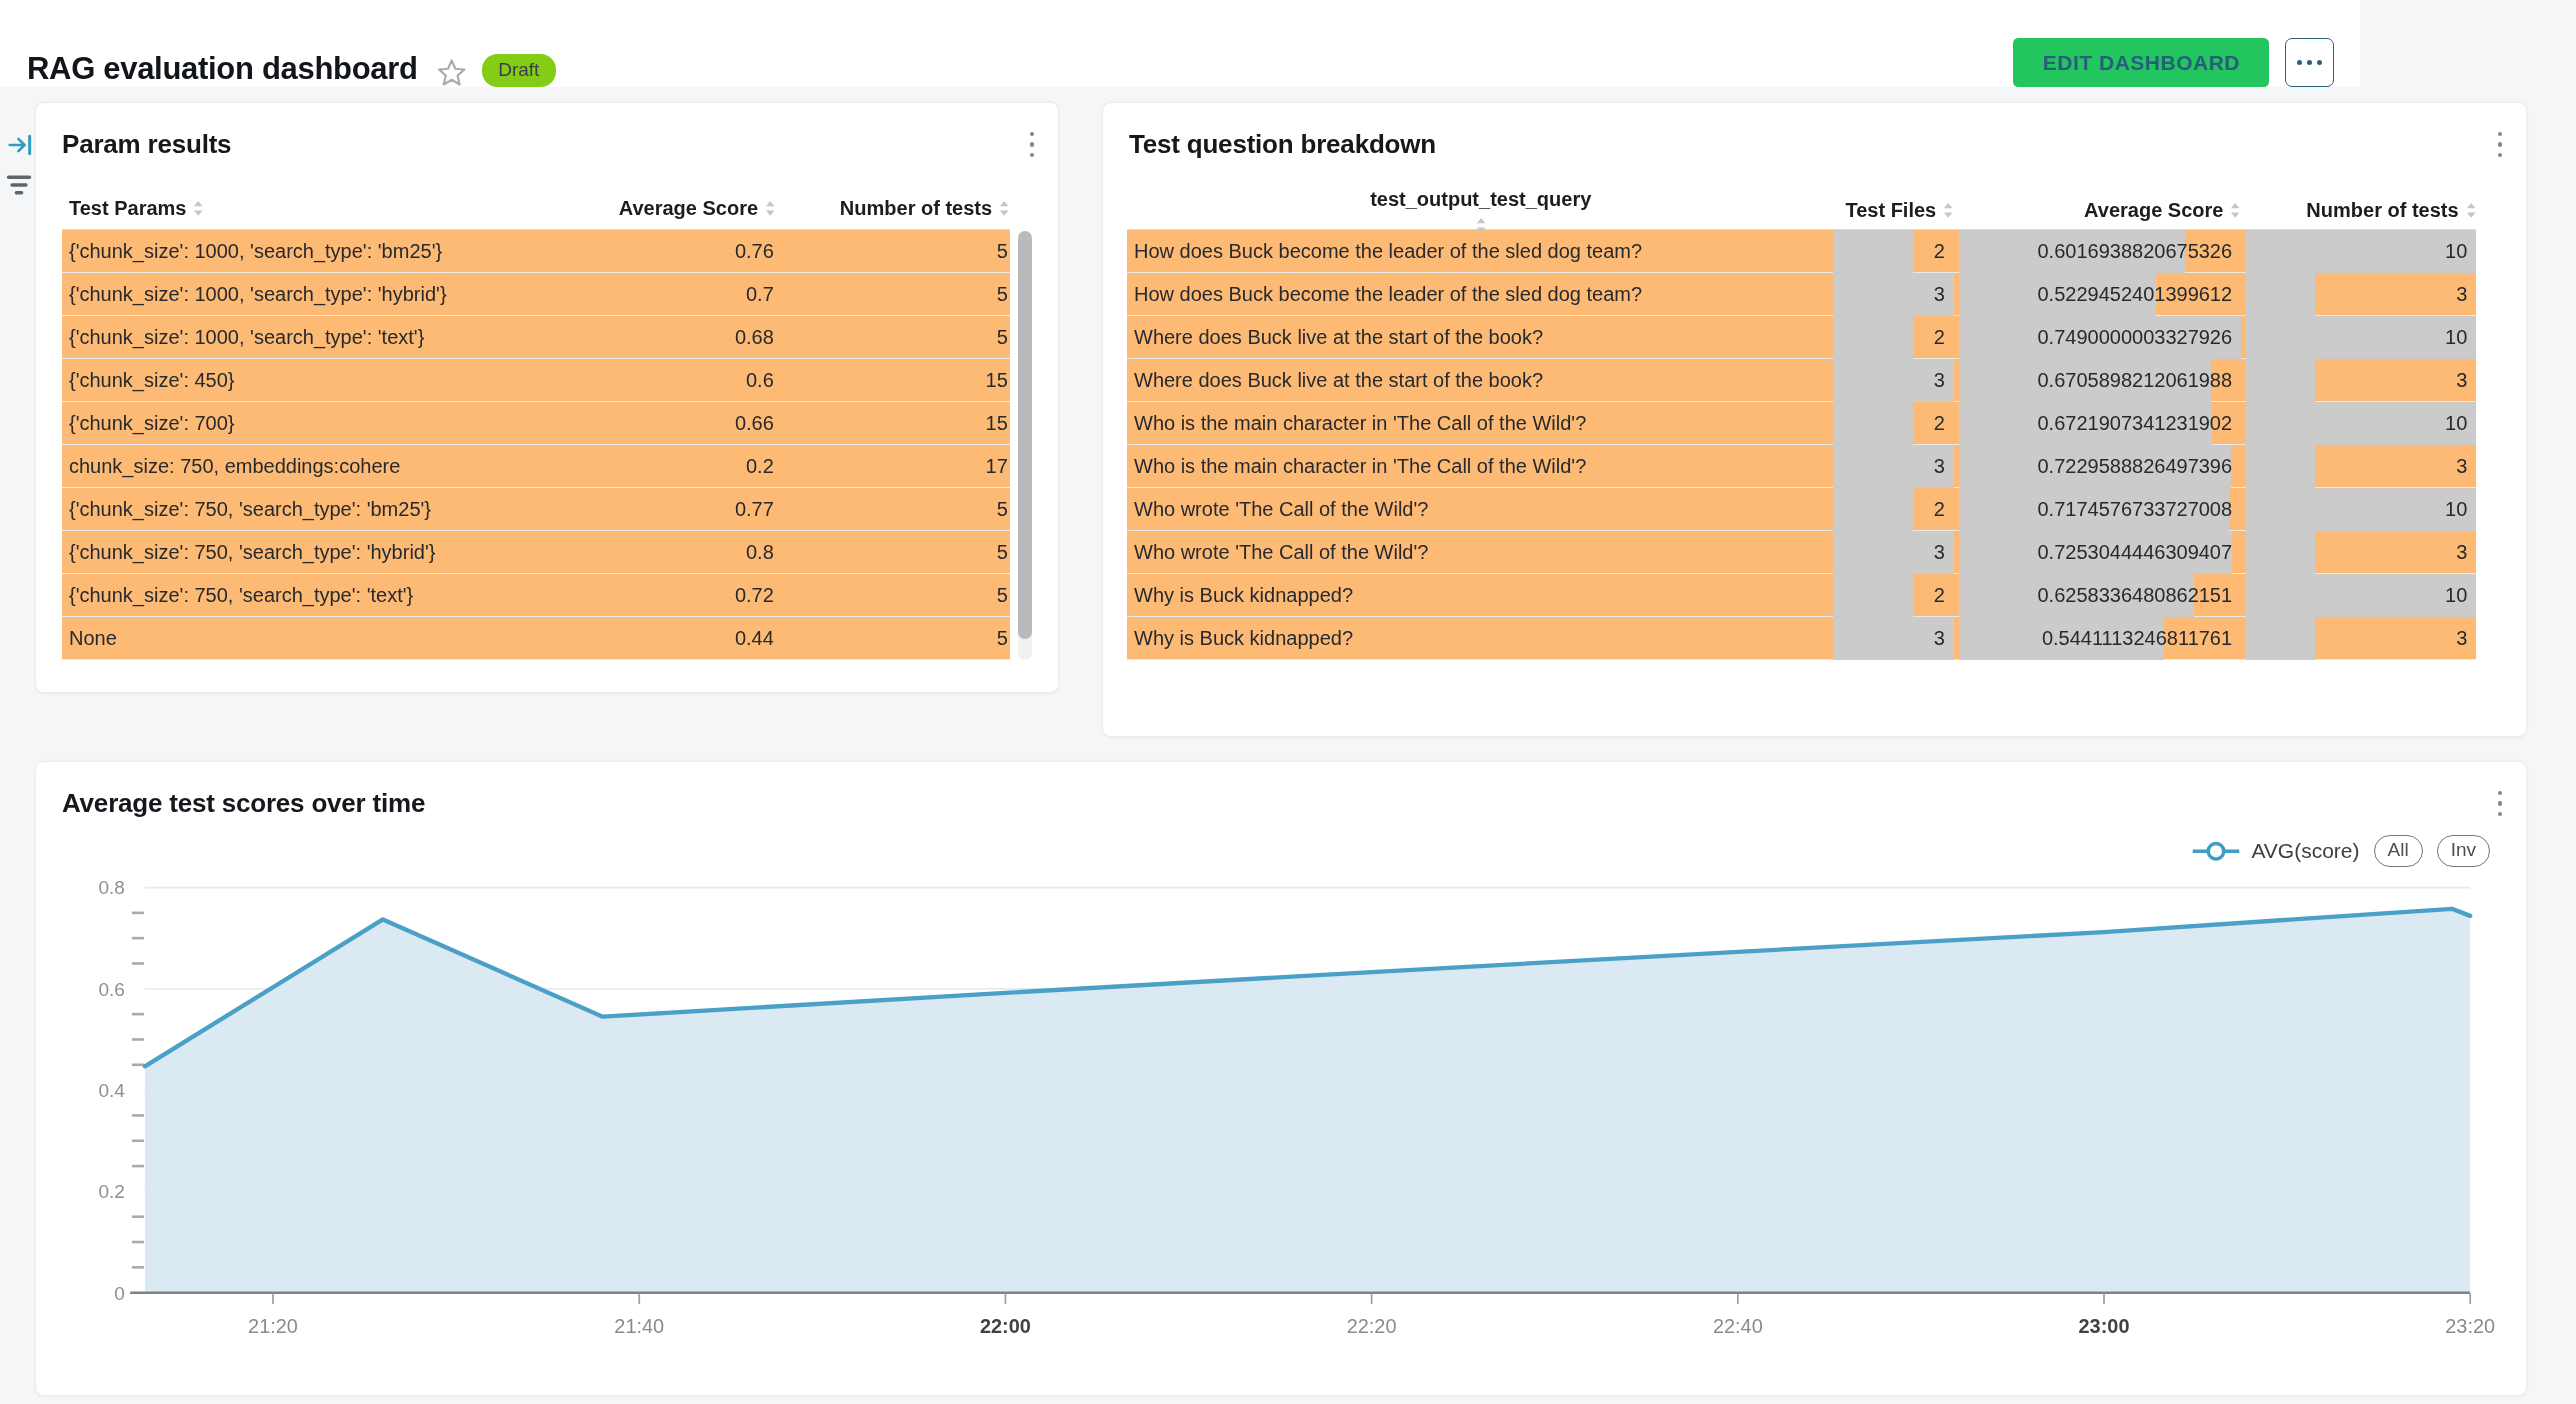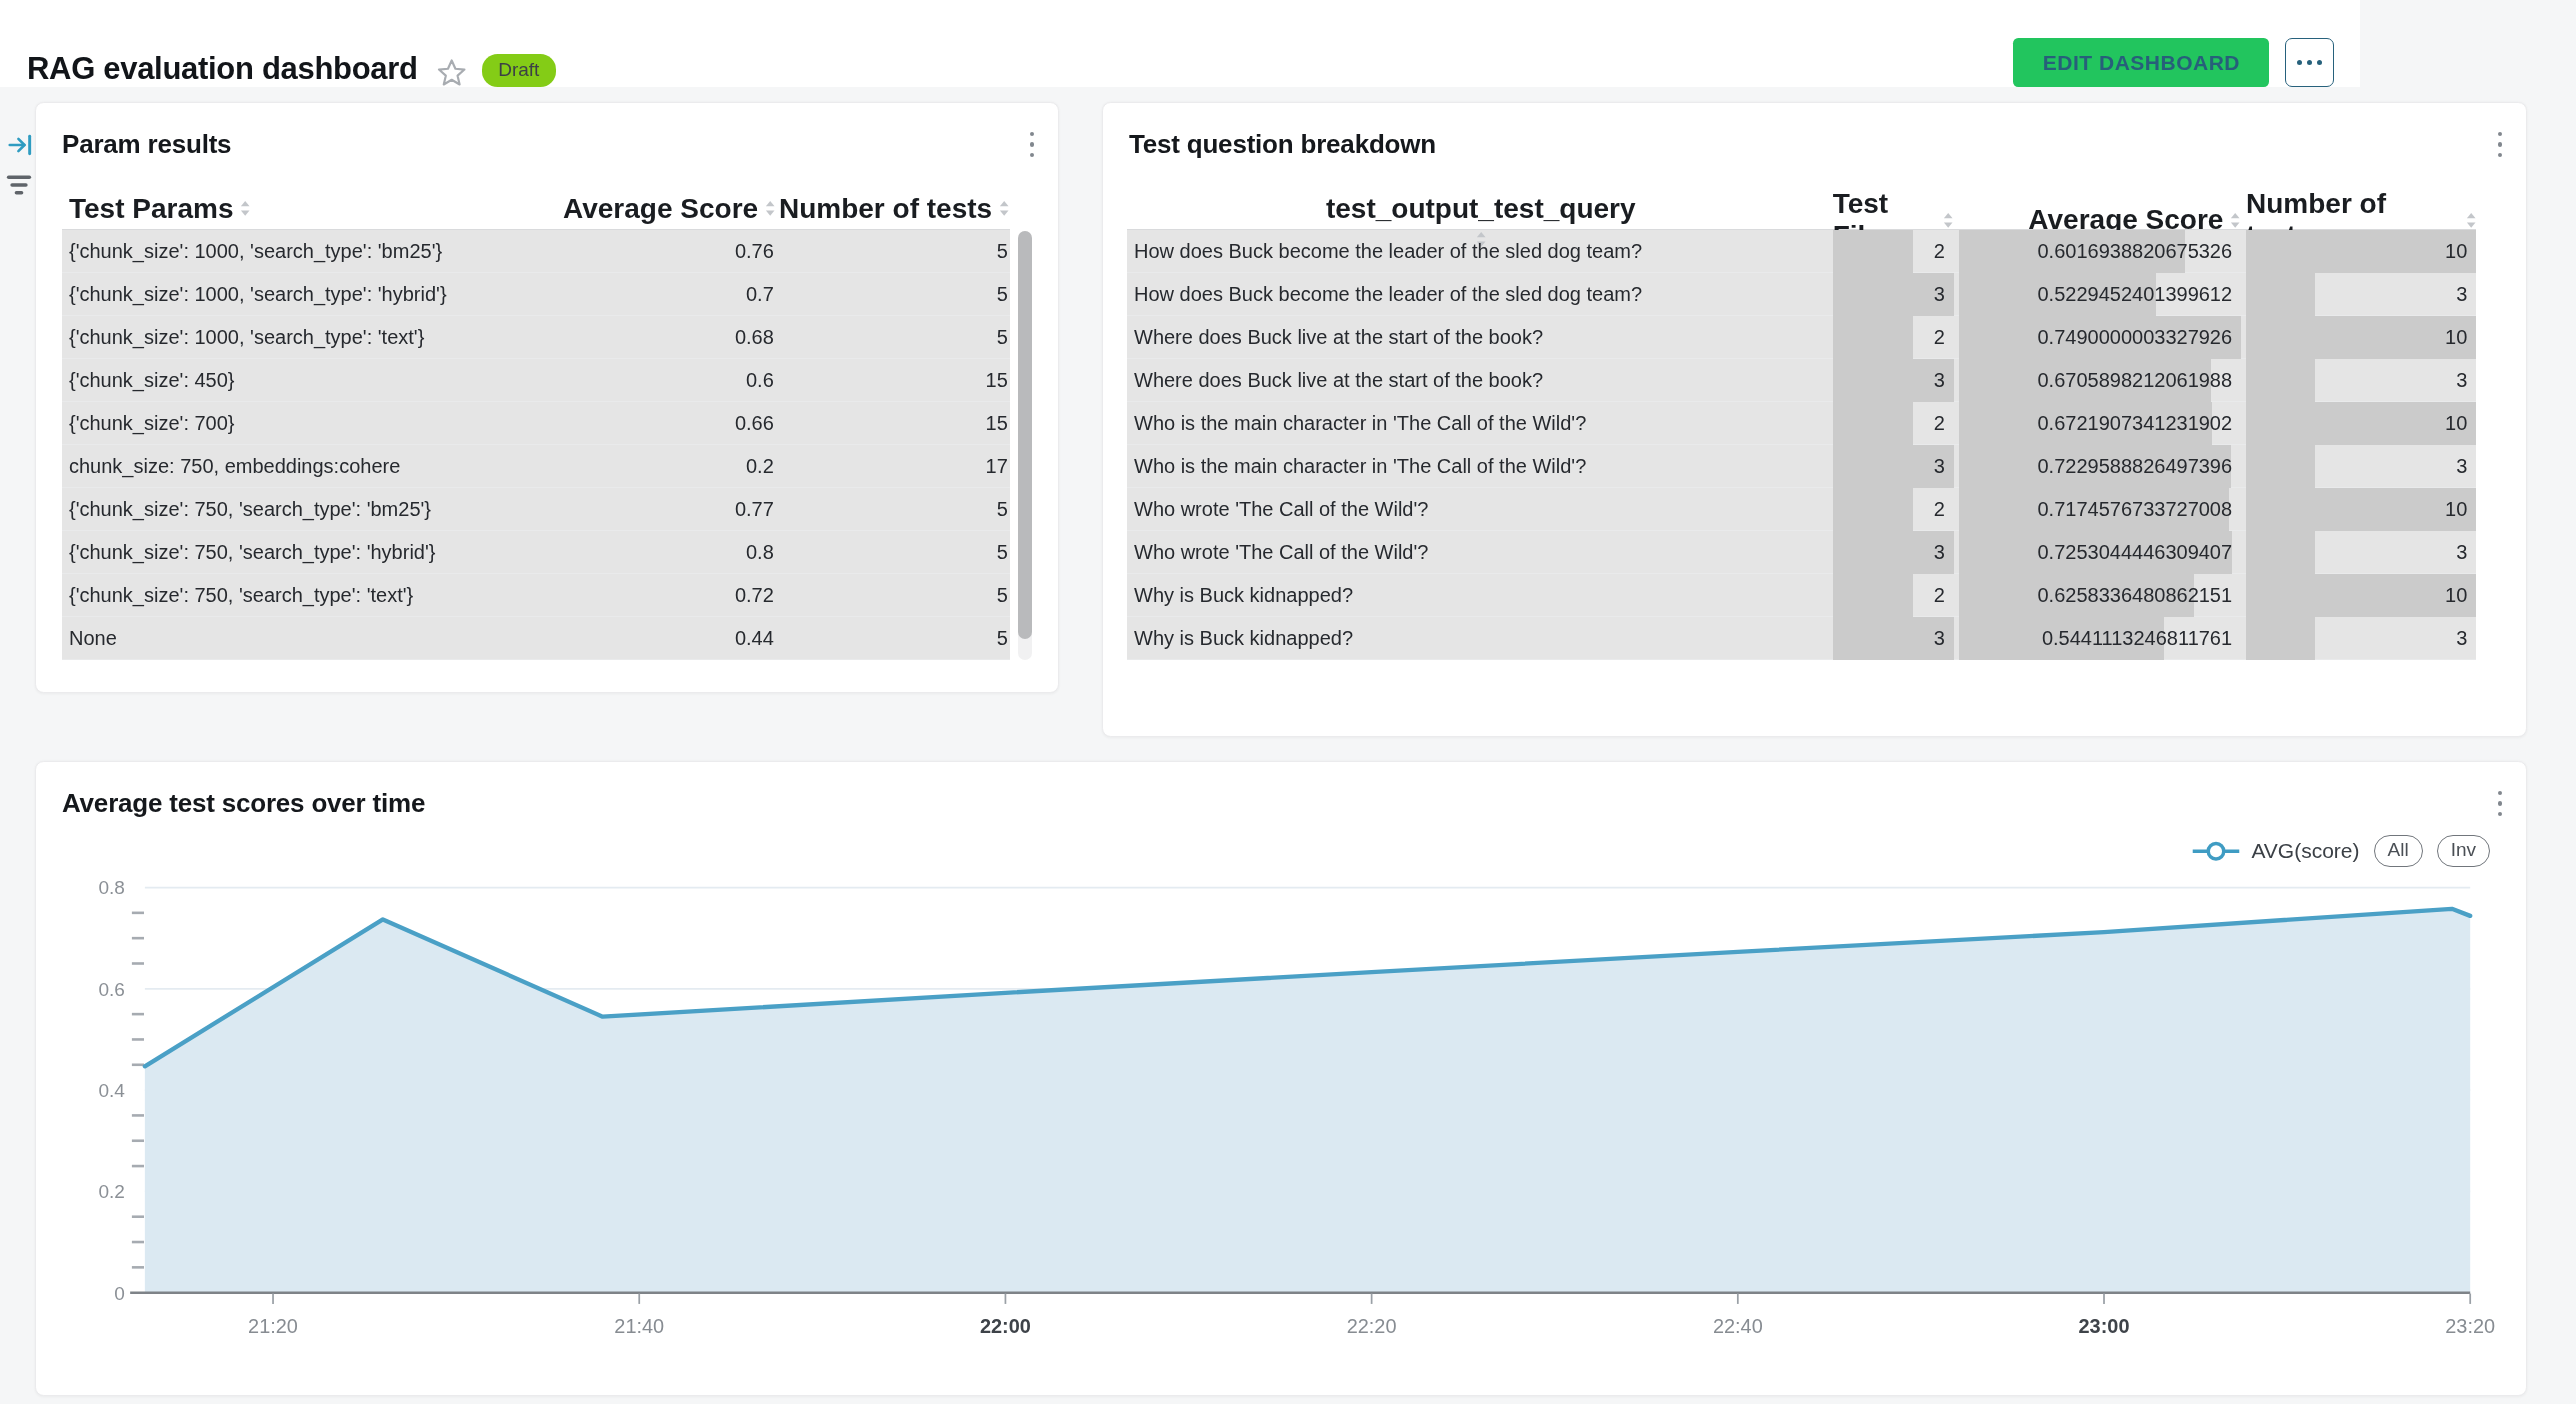--- a/index.html
+++ b/index.html
@@ -48,26 +48,26 @@
   .chart-panel { left:35px;  top:761px; width:2492px; height:635px; }
 
   .panel-head { display:flex; align-items:center; padding:24px 19px 0 26px; }
   .panel-title { font-size:26px; font-weight:700; color:#15181c; letter-spacing:-0.2px; }
   .kebab-btn { margin-left:auto; background:none; border:none; cursor:pointer;
     display:flex; flex-direction:column; gap:6px; padding:5.2px; }
   .kebab-btn i { width:4.3px; height:4.3px; border-radius:50%; background:#81878e; }
 
   
   .thead { display:grid; align-items:center; height:42px; border-bottom:1.7px solid #d9dadc;
-    font-weight:700; font-size:28px; color:#1a1d21; }
+    font-weight:700; font-size:20px; color:#1a1d21; }
   .th { display:flex; align-items:center; gap:7px; }
   .th.num { justify-content:flex-end; }
   .sort-ic { flex:none; display:flex; }
   .trow { display:grid; align-items:center; height:43px; border-bottom:0.9px solid #e9eaeb;
-    background:#e5e5e5; font-size:20px; color:#26292e; }
+    background:#fdba74; font-size:20px; color:#26292e; }
   .cell { overflow:hidden; white-space:nowrap; text-overflow:ellipsis; }
   .cell.num { text-align:right; }
 
   
   .param-tbl { position:relative; margin:26px 26px 0 26px; padding-right:22.5px; }
   .param-tbl .thead, .param-tbl .trow { grid-template-columns:1fr 217px 234px; }
   .param-tbl .cell:first-child, .param-tbl .th:first-child { padding-left:7px; }
   .param-tbl .cell.num { padding-right:1.7px; }
   .vscroll {
     position:absolute; right:0; top:43px; bottom:0; width:14px;

